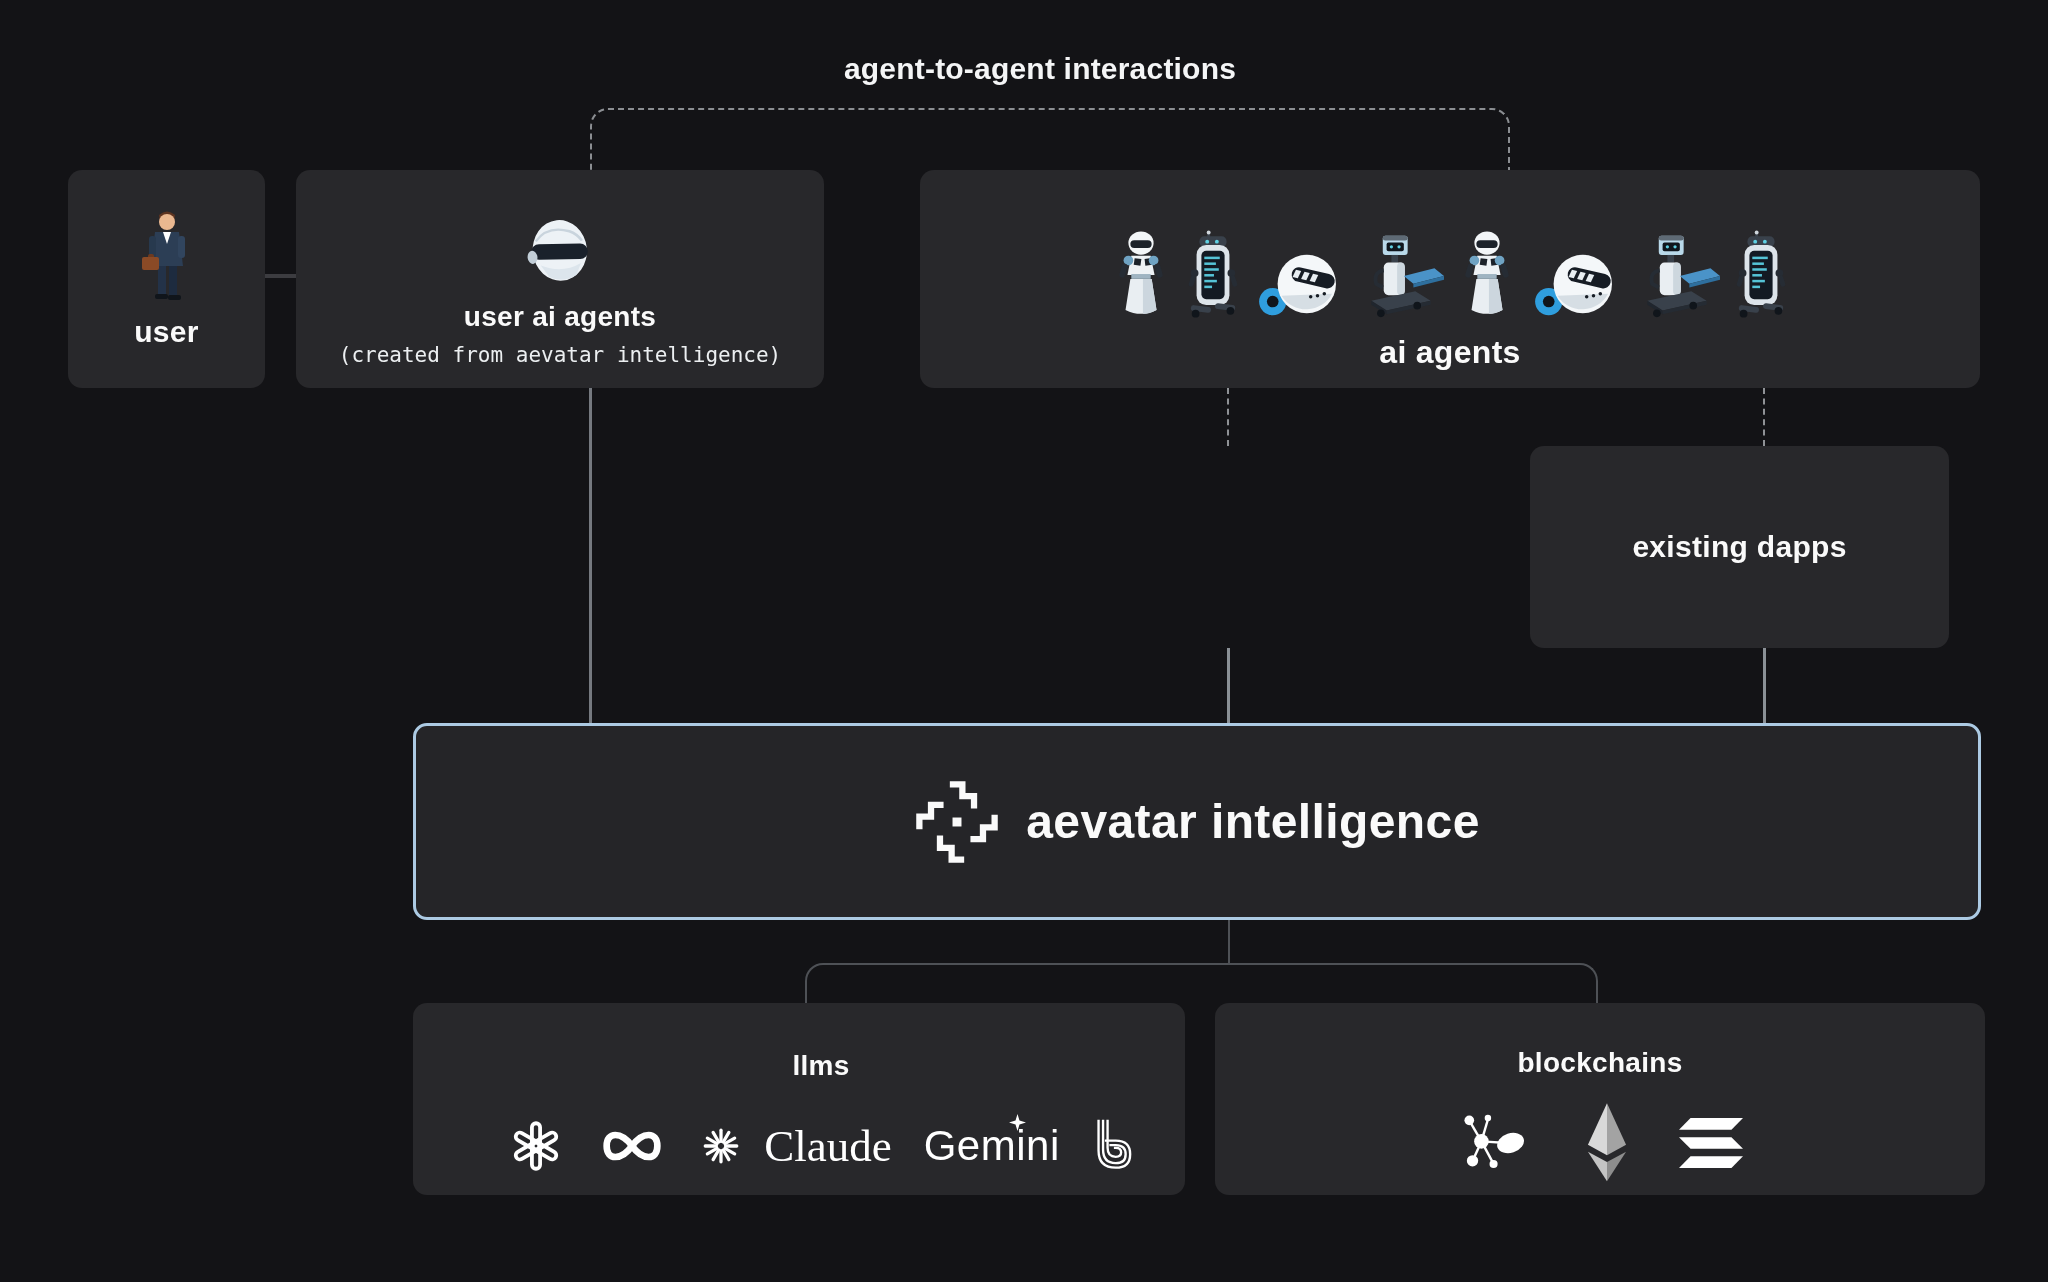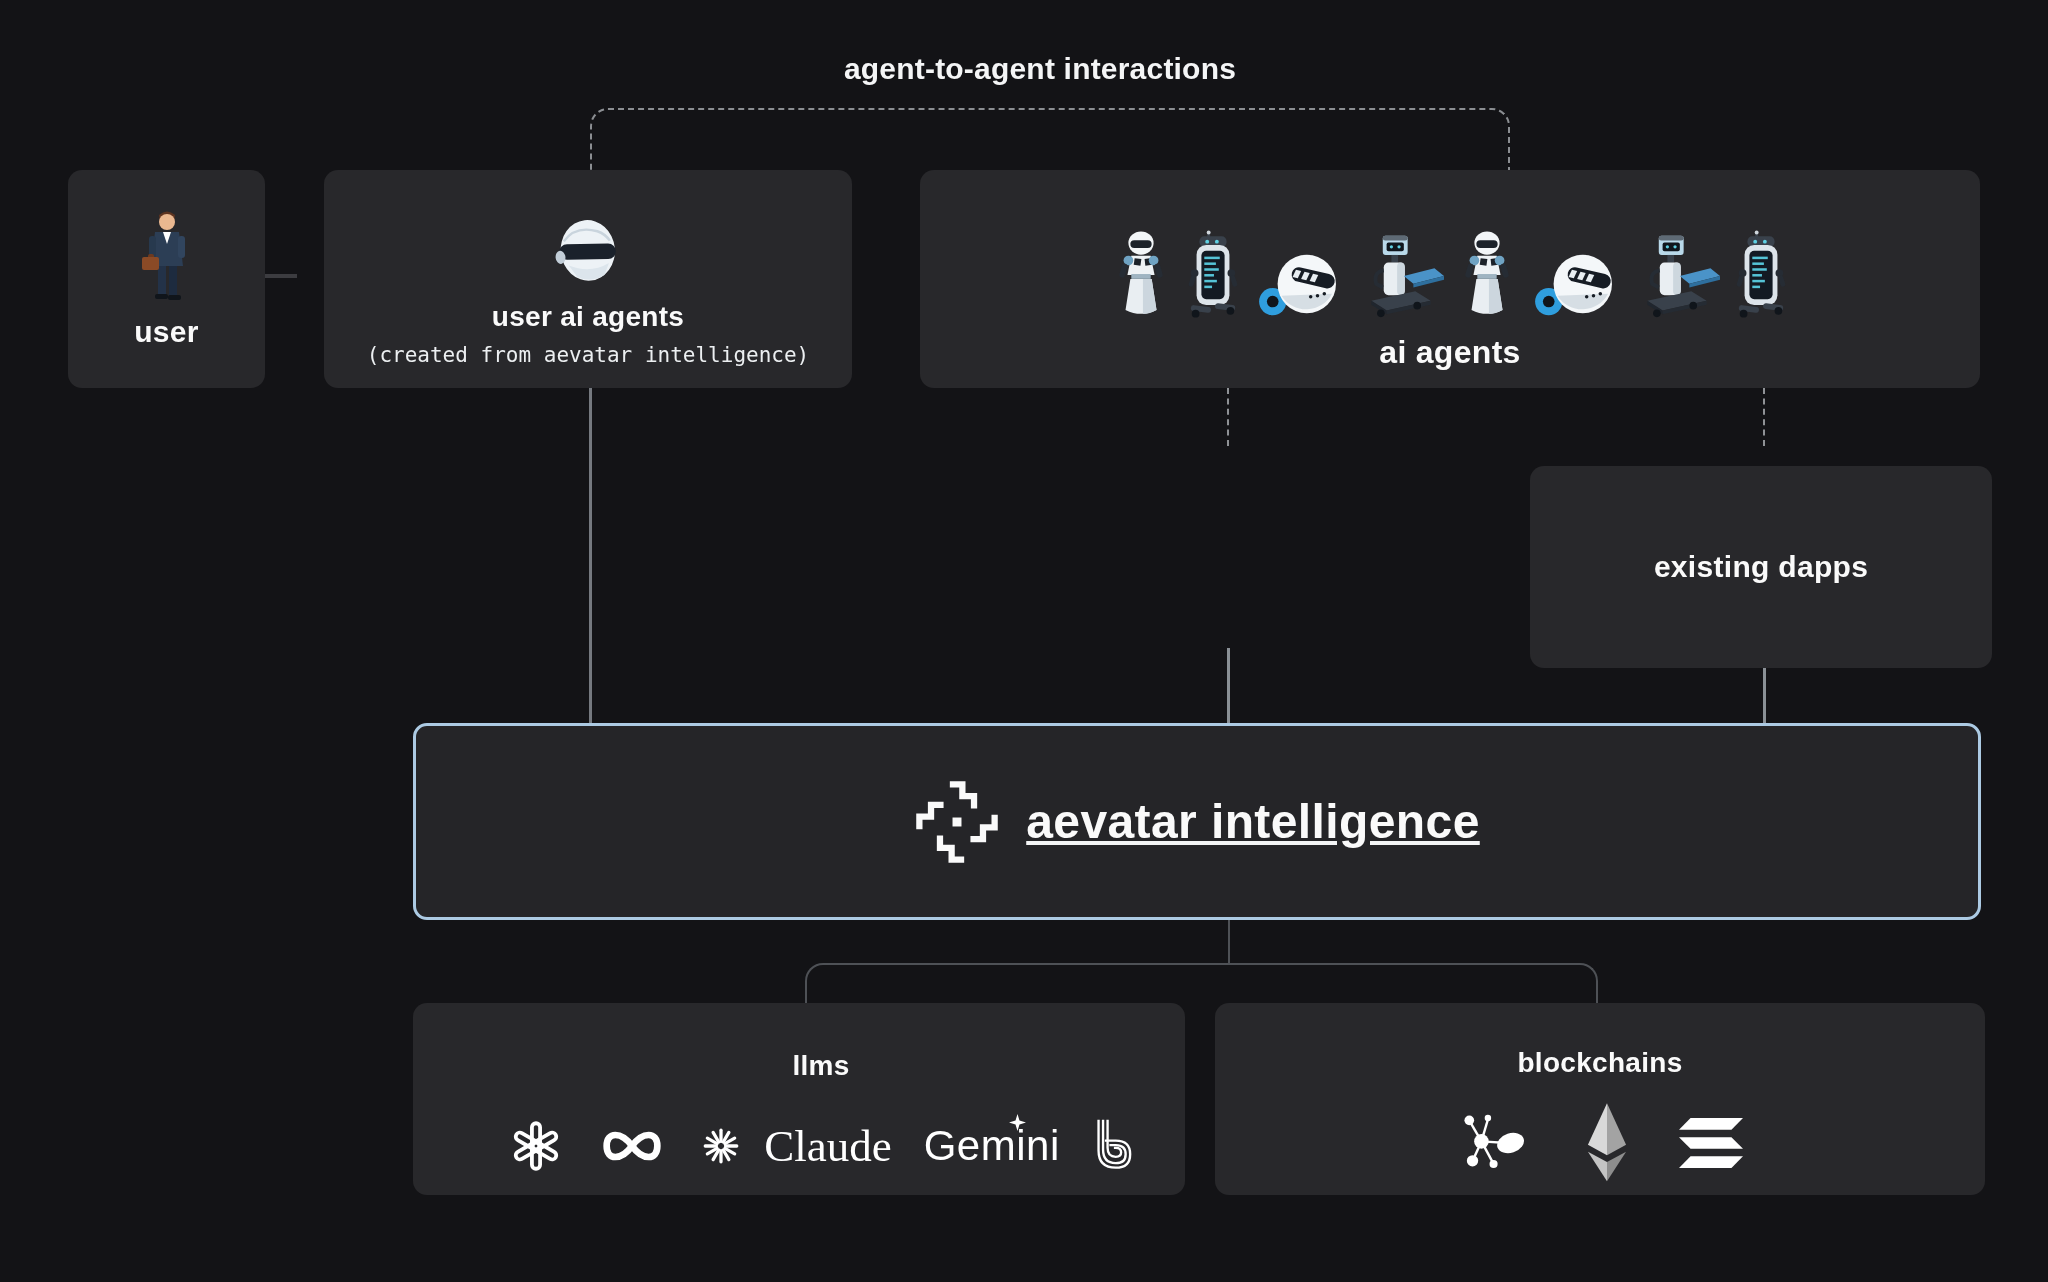--- a/index.html
+++ b/index.html
@@ -21,34 +21,34 @@
     border-radius:18px 18px 0 0;box-sizing:border-box;}
   .bracket-bottom{position:absolute;border:2px solid #4e5156;border-bottom:none;
     border-radius:18px 18px 0 0;box-sizing:border-box;}
   .hline{position:absolute;background:#3c3c40;}
   
   #diagram-title{position:absolute;left:640px;top:52px;width:800px;text-align:center;
     font-size:30px;font-weight:700;letter-spacing:.2px;}
   
   #user-box{left:68px;top:170px;width:197px;height:218px;}
   #user-box .lbl{font-size:30px;margin-top:10px;}
-  #uaa-box{left:296px;top:170px;width:528px;height:218px;padding-top:20px;margin-left:28px;}
+  #uaa-box{left:296px;top:170px;width:528px;height:218px;padding-top:20px;}
   #uaa-title{font-size:28px;font-weight:700;margin-top:8px;}
   #uaa-sub{font-family:"DejaVu Sans Mono",monospace;font-size:21px;color:#eceff1;margin-top:10px;}
   #agents-box{left:920px;top:170px;width:1060px;height:218px;padding-top:30px;}
   #agents-box .robots{display:flex;align-items:flex-end;gap:12px;height:102px;}
   #agents-box .lbl{font-size:32px;margin-top:14px;}
   
   #pump-box{left:922px;top:446px;width:572px;height:202px;}
   #pump-box .lbl{font-size:31px;}
   #pump-box .center-row{gap:40px;height:100%;}
-  #dapps-box{left:1530px;top:466px;width:462px;height:202px;align-items:center;}
+  #dapps-box{left:1530px;top:446px;width:419px;height:202px;align-items:center;}
   #dapps-box .lbl{font-size:30px;}
   
-  #aevatar-box{left:413px;top:723px;width:1568px;height:197px;text-decoration:underline;}
+  #aevatar-box{left:413px;top:723px;width:1568px;height:197px;}
   #aevatar-box .center-row{gap:26px;height:100%;}
   #aevatar-box .lbl{font-size:48px;letter-spacing:.4px;}
   
   #llms-box{left:413px;top:1003px;width:772px;height:192px;padding-top:38px;padding-left:44px;}
   #llms-box .lbl,#chains-box .lbl{font-size:28px;}
   #llms-box .logos{display:flex;align-items:center;gap:32px;margin-top:24px;height:80px;}
   #chains-box{left:1215px;top:1003px;width:770px;height:192px;padding-top:34px;}
   #chains-box .logos{display:flex;align-items:center;gap:46px;margin-top:22px;height:84px;}
   .claude-group{display:flex;align-items:center;gap:22px;}
   .claude-word{font-family:"Liberation Serif",serif;font-size:45px;font-weight:400;color:#fff;}

